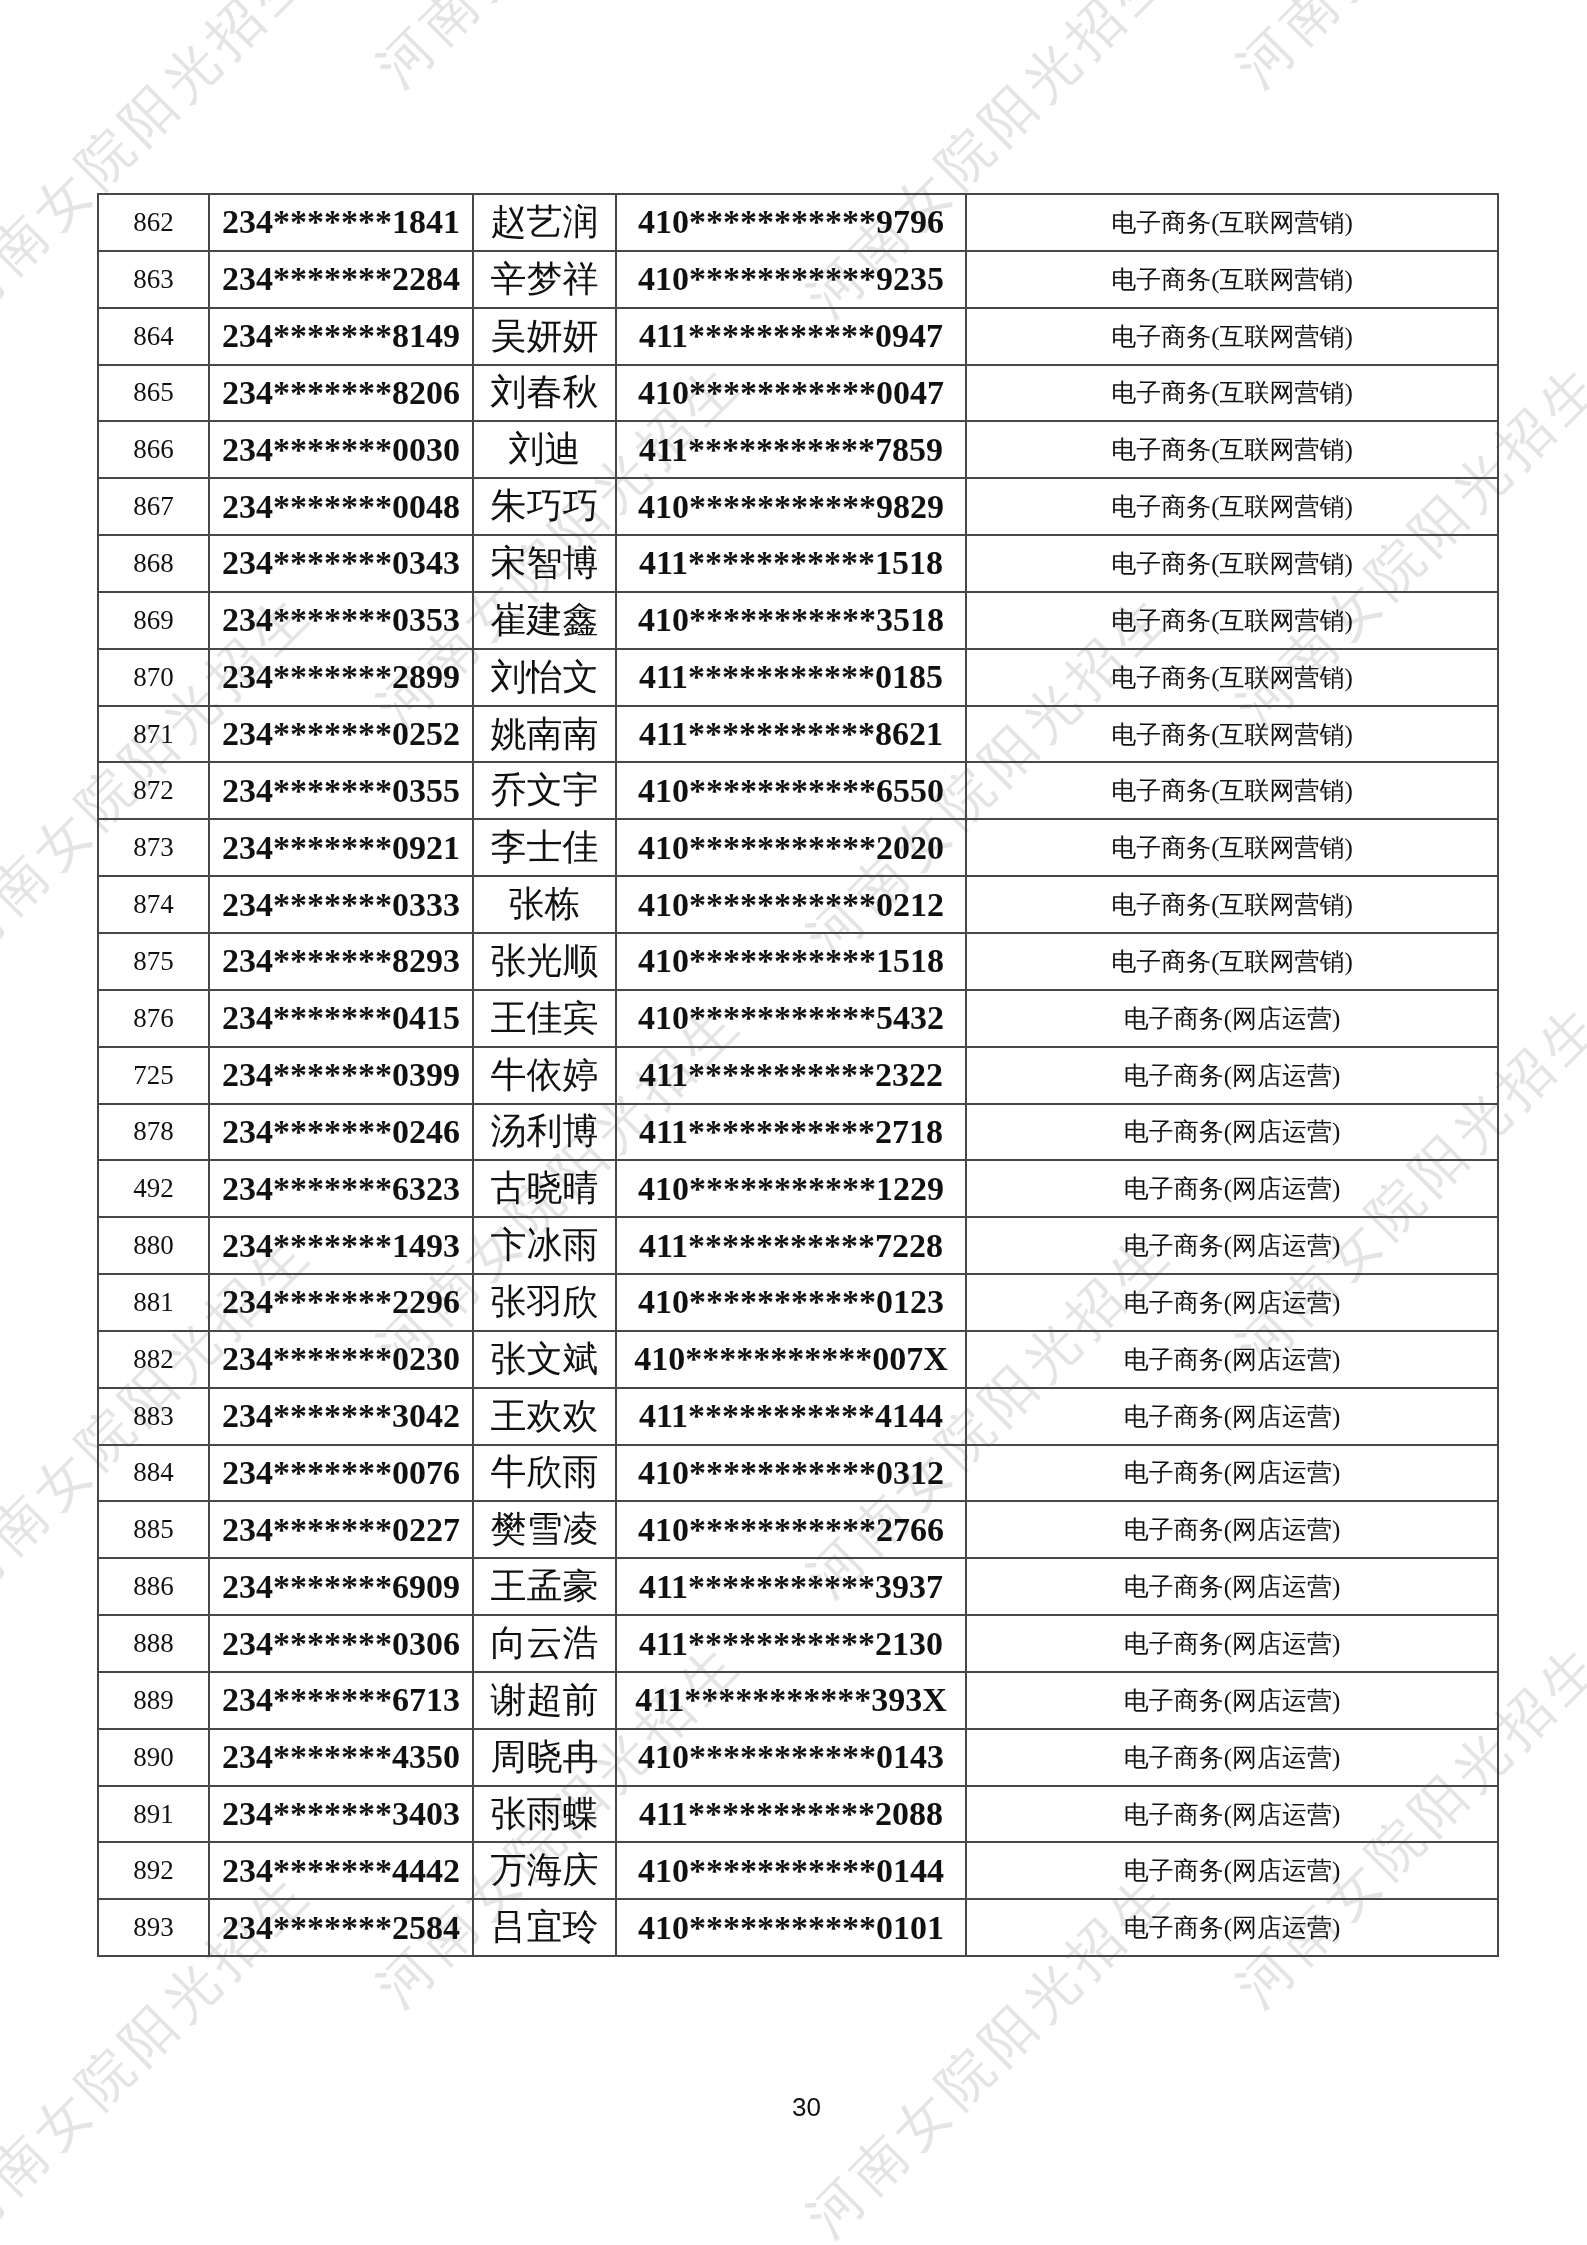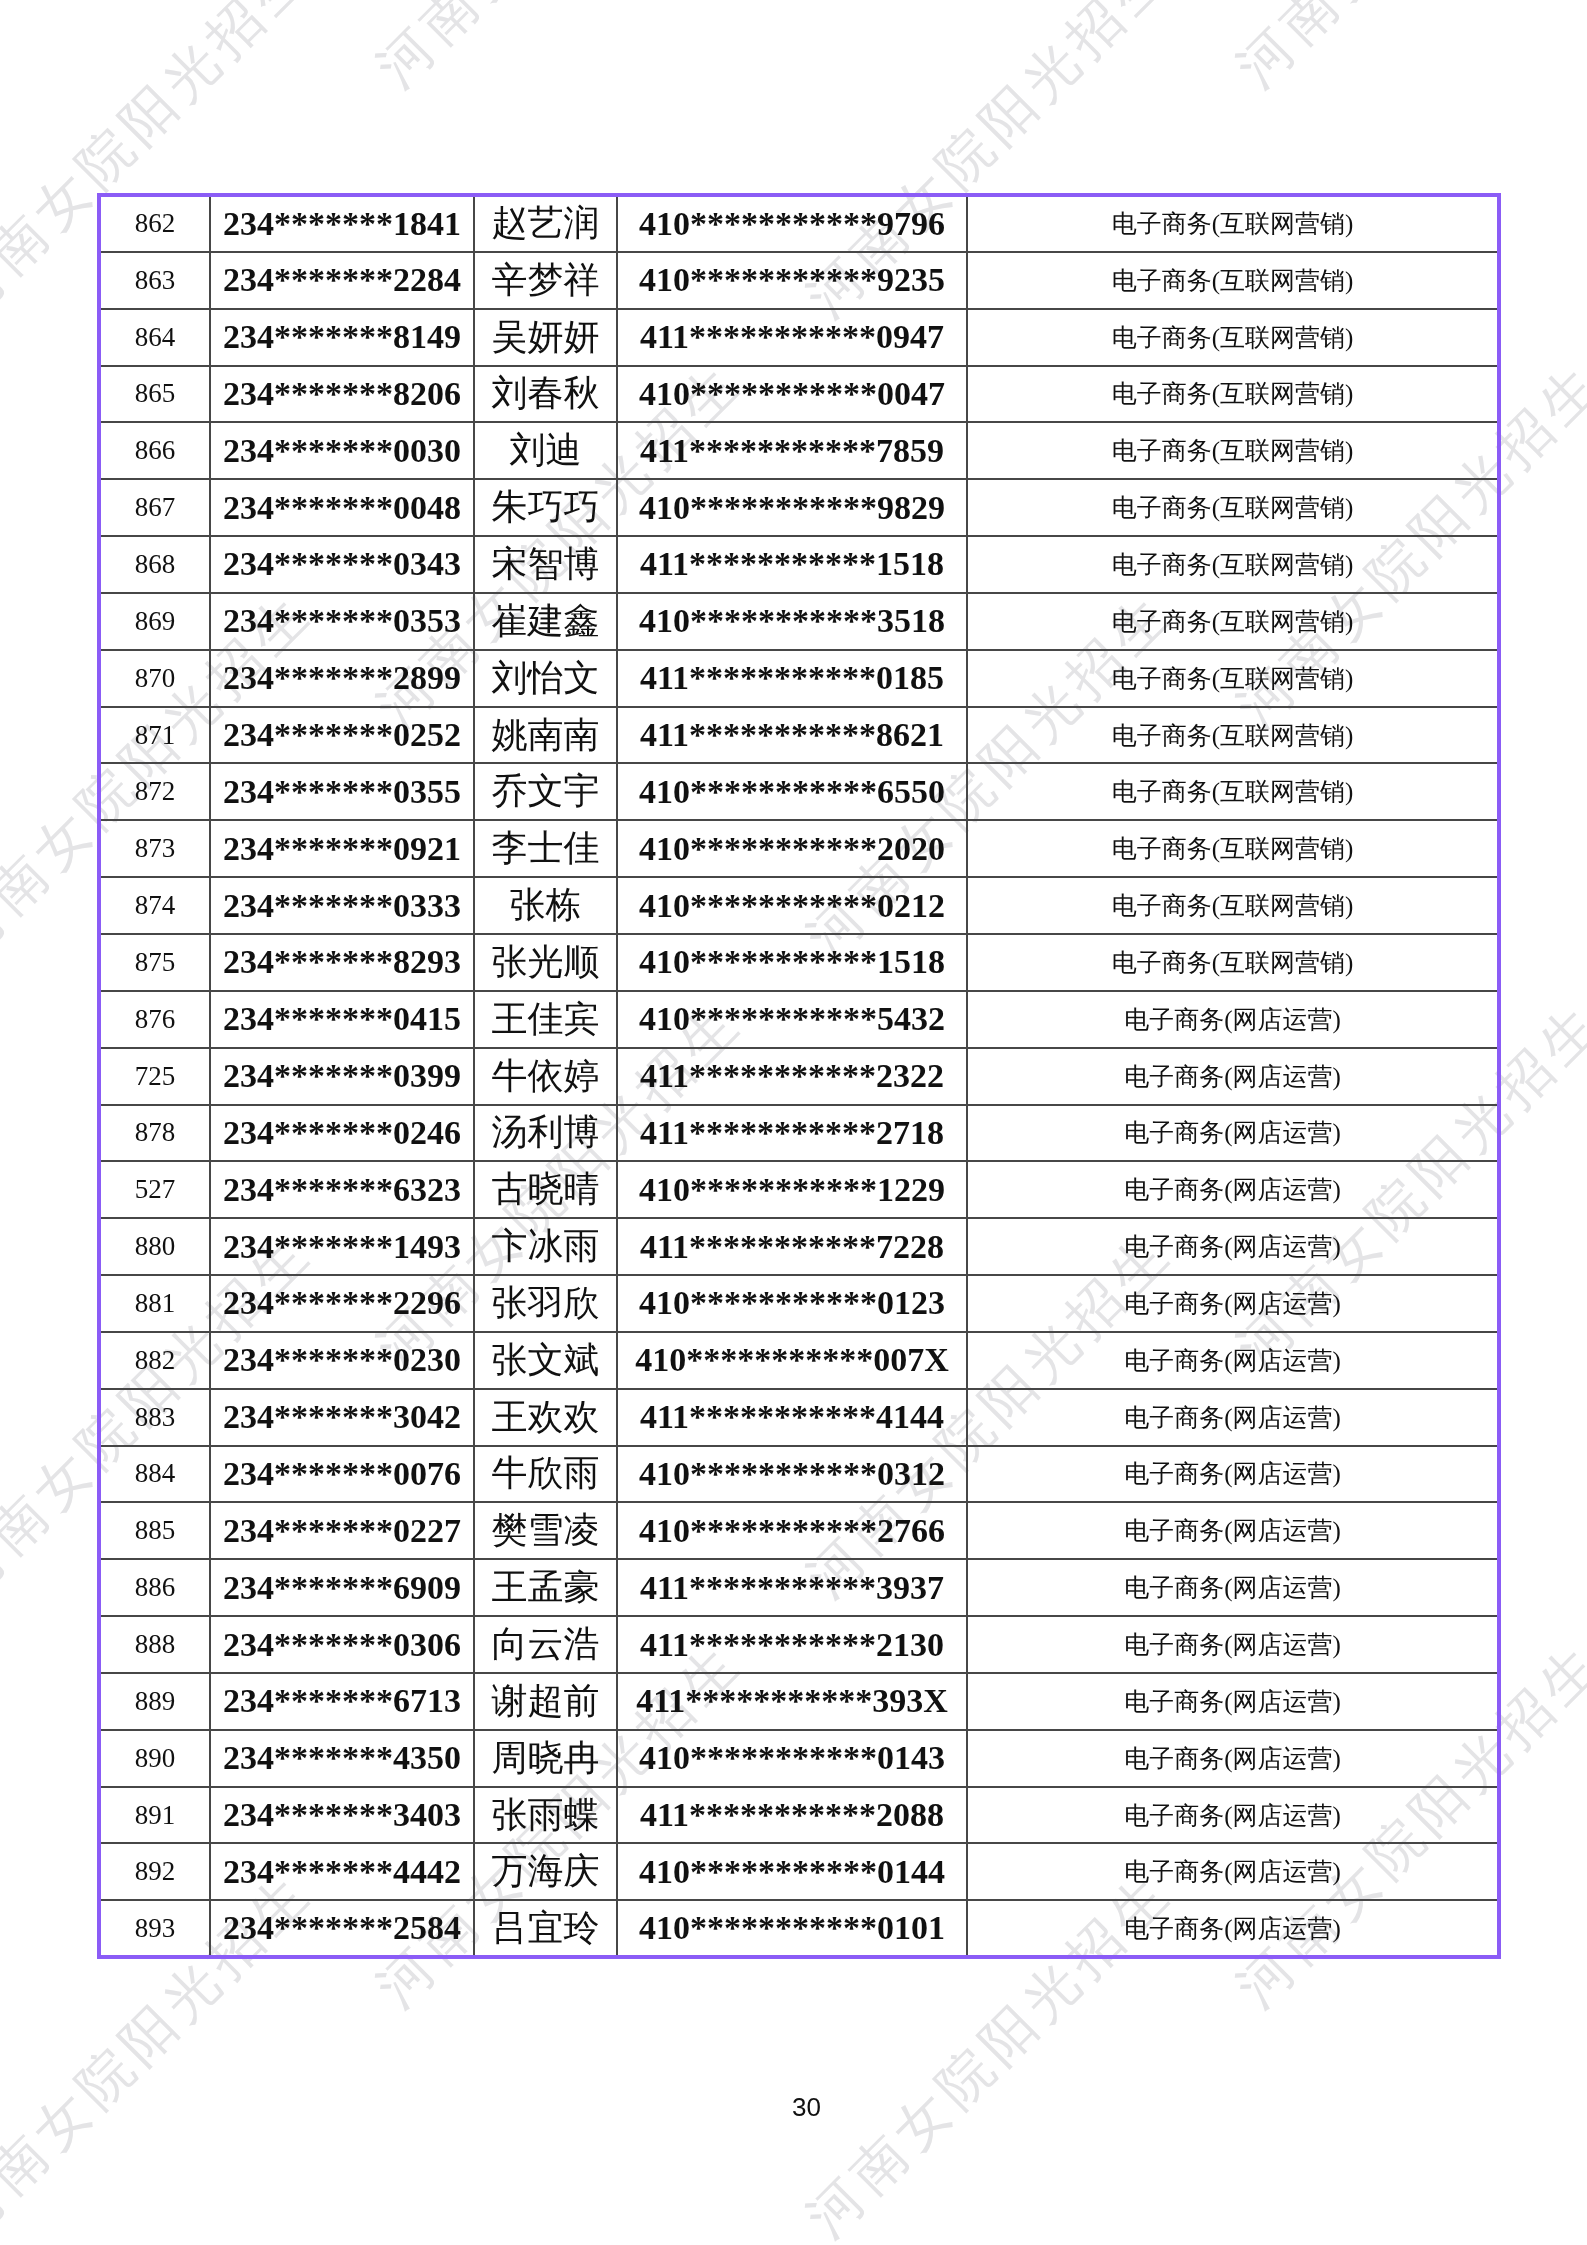--- a/index.html
+++ b/index.html
@@ -34,21 +34,21 @@
 
   
   #records-table {
     position: absolute;
     left: 97px;
     top: 193px;
     width: 1400px;
     z-index: 1;
     border-collapse: collapse;
     table-layout: fixed;
-    border: 4px solid #8b5cf6;
+    border: 2px solid #8b5cf6;
   }
   #records-table td {
     border: 2px solid #474747;
     border-top-width: 2.5px;
     border-bottom-width: 2.5px;
     text-align: center;
     vertical-align: middle;
     padding: 0;
     overflow: hidden;
     background: transparent;
@@ -250,21 +250,21 @@
 
   <tr>
     <td class="c-index">878</td>
     <td class="c-exam">234*******0246</td>
     <td class="c-name">汤利博</td>
     <td class="c-id">411***********2718</td>
     <td class="c-major">电子商务(网店运营)</td>
   </tr>
 
   <tr>
-    <td class="c-index">527</td>
+    <td class="c-index">492</td>
     <td class="c-exam">234*******6323</td>
     <td class="c-name">古晓晴</td>
     <td class="c-id">410***********1229</td>
     <td class="c-major">电子商务(网店运营)</td>
   </tr>
 
   <tr>
     <td class="c-index">880</td>
     <td class="c-exam">234*******1493</td>
     <td class="c-name">卞冰雨</td>

